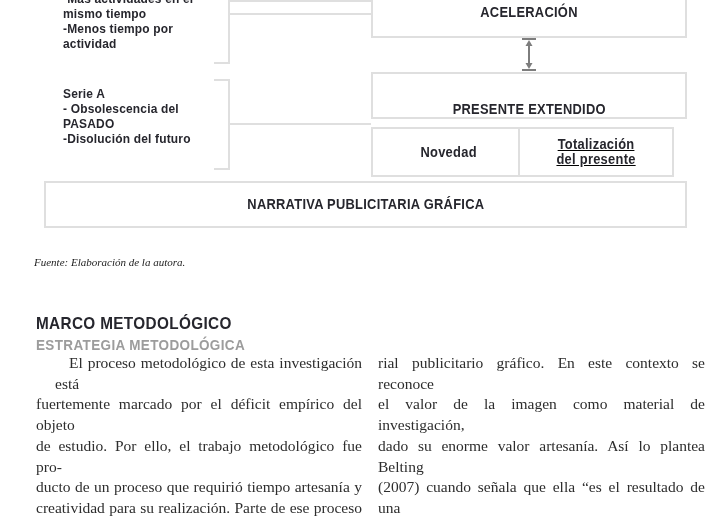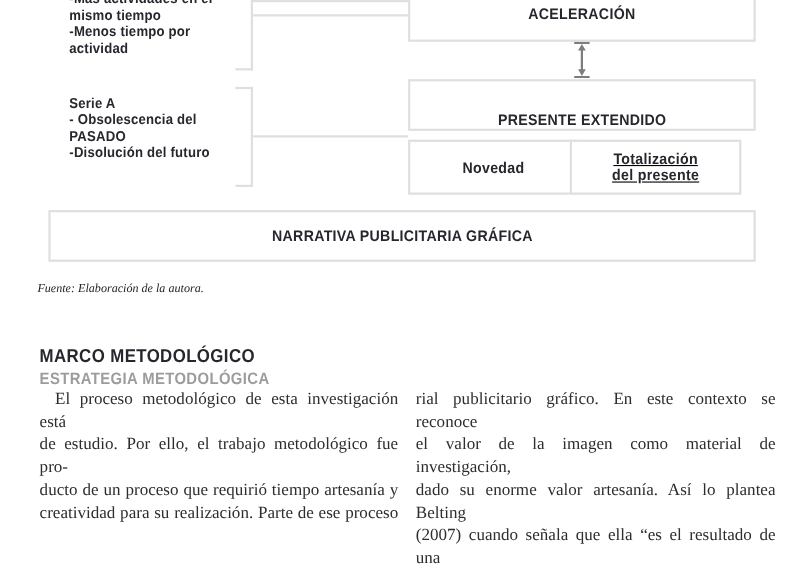--- a/index.html
+++ b/index.html
@@ -29,21 +29,21 @@
   .conn1 { left:230px; top:13px;  width:141px; }
   .conn2 { left:230px; top:123px; width:141px; }
   .dbox {
     position:absolute; box-sizing:border-box; border:2px solid #dfdfdf;
     background:#ffffff; display:flex; align-items:center; justify-content:center;
   }
   .dbox-aceleracion { left:371px; top:-14px; width:316px; height:52px; }
   .dbox-presente    { left:371px; top:72px;  width:316px; height:47px;align-items:flex-end; }
   .dbox-novedad     { left:371px; top:127px; width:156px; height:50px; }
   .dbox-totalizacion{ left:518px; top:127px; width:156px; height:50px;text-decoration:underline; }
-  .dbox-narrativa   { left:44px;  top:191px; width:643px; height:47px; }
+  .dbox-narrativa   { left:44px;  top:181px; width:643px; height:47px; }
   .dbox-label {
     font-weight:bold; font-size:14px; line-height:15px; color:#26262d;
     white-space:pre-line; text-align:center; letter-spacing:0.3px;
     transform:scaleX(0.92); transform-origin:center center;
   }
   .arrow-wrap { position:absolute; left:521px; top:38px; width:16px; height:33px; }
   
   .fuente {
     position:absolute; left:34px; top:256px;
     font-family:"Liberation Serif", serif; font-style:italic;
@@ -61,21 +61,21 @@
   }
   
   .col {
     position:absolute; top:353px;
     font-family:"Liberation Serif", serif; font-size:15.5px;
     line-height:20.7px; color:#2d2d2d;
   }
   .col-left  { left:36px;  width:326px; }
   .col-right { left:378px; width:327px; }
   .tline { text-align:justify; text-align-last:justify; white-space:nowrap0; }
-  .tline.indent { text-indent:14px; }
+  .tline.indent { text-indent:14px;margin-left:19px; }
 </style>
 </head>
 <body>
 
 <div class="page">
 
   <div>
     <div class="note note1">-Más actividades en el
 mismo tiempo
 -Menos tiempo por
@@ -124,20 +124,21 @@
     </div>
   </div>
 
   <div class="fuente">Fuente: Elaboración de la autora.</div>
 
   <div class="sec-title">MARCO METODOLÓGICO</div>
   <div class="sec-subtitle">ESTRATEGIA METODOLÓGICA</div>
 
   <div class="col col-left">
     <div class="tline indent">El proceso metodológico de esta investigación está</div>
+    <div class="tline">fuertemente marcado por el déficit empírico del objeto</div>
     <div class="tline">de estudio. Por ello, el trabajo metodológico fue pro-</div>
     <div class="tline">ducto de un proceso que requirió tiempo artesanía y</div>
     <div class="tline">creatividad para su realización. Parte de ese proceso</div>
 
   </div>
 
   <div class="col col-right">
     <div class="tline">rial publicitario gráfico. En este contexto se reconoce</div>
     <div class="tline">el valor de la imagen como material de investigación,</div>
     <div class="tline">dado su enorme valor artesanía. Así lo plantea Belting</div>

